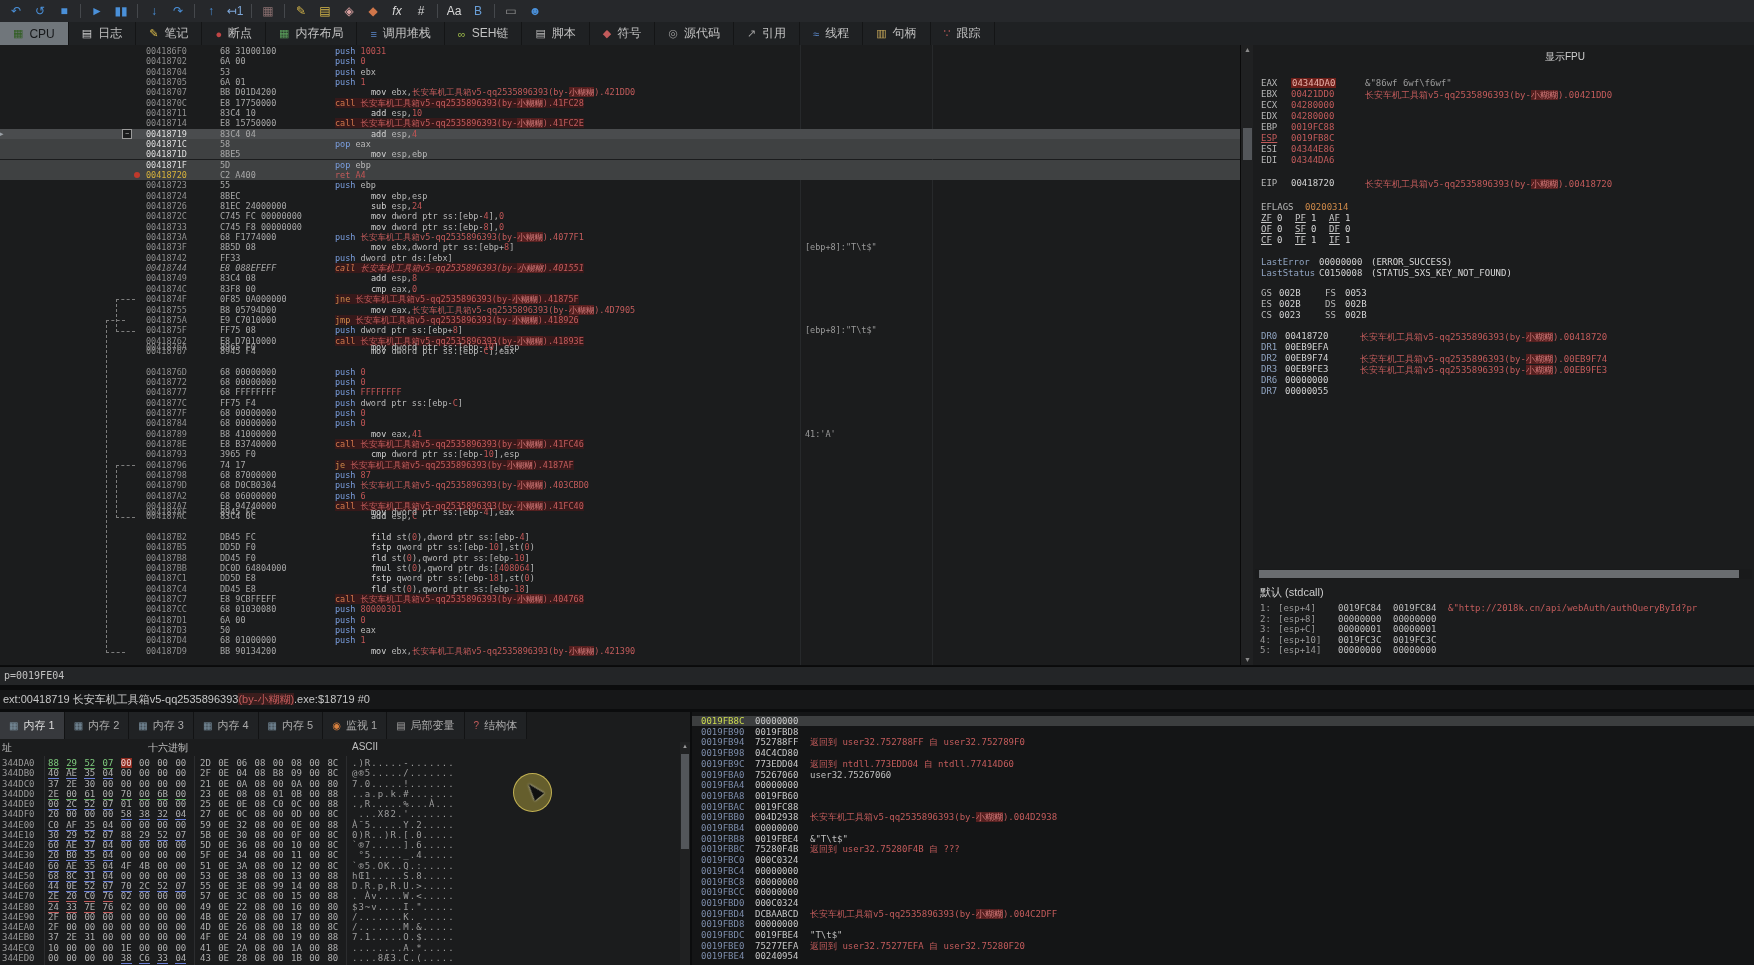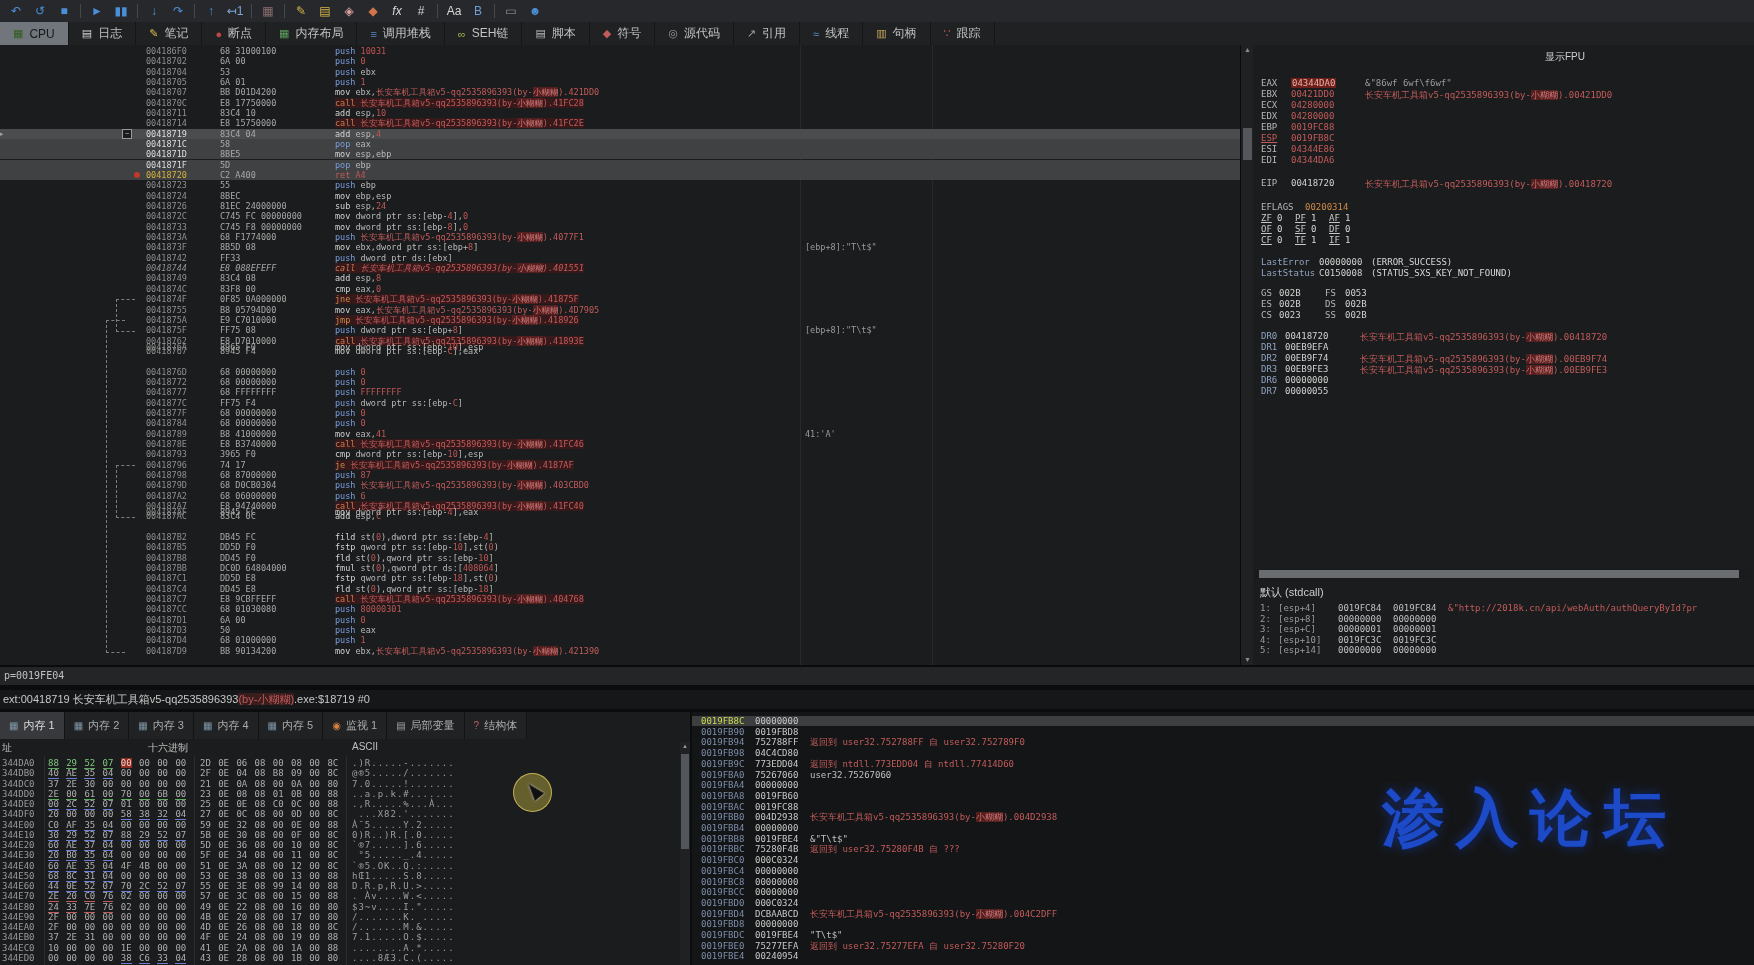--- a/index.html
+++ b/index.html
@@ -21,21 +21,21 @@
   .drow{position:absolute;left:0;width:1240px;height:10px;font-size:8.5px;line-height:10px;}
   .drow.sel{background:#3f4142;}
   .drow.sel0{background:#4a4c4e;}
   .d-addr{position:absolute;left:146px;color:#8f8f8f;}
   .sel .d-addr{color:#dedede;}
   .d-addr.bpa{color:#d8b33c;}
   .d-bytes{position:absolute;left:220px;color:#a8a8a8;}
   .d-ins{position:absolute;left:335px;color:#b8b8b8;white-space:pre;}
   .d-ins.hot{background:#36191a;}
   .d-cmt{position:absolute;left:805px;color:#9a9a9a;white-space:pre;}
-  .m-push{color:#7b9fe0;} .m-mov{color:#d2d2d2;} .m-call{color:#d0764a;} .m-jcc{color:#cf8a4a;} .m-ret{color:#c25b5b;}
+  .m-push{color:#7b9fe0;} .m-mov{color:#d2d2d2;margin-left:36px;} .m-call{color:#d0764a;} .m-jcc{color:#cf8a4a;} .m-ret{color:#c25b5b;}
   .t-num{color:#c05555;} .t-mod{color:#c25b5b;} .t-mod b{font-weight:normal;background:#551f1f;color:#d07878;}
   .gbox{position:absolute;left:122px;top:0px;width:8px;height:8px;border:1px solid #9a9a9a;color:#c8c8c8;font-size:7px;line-height:7px;text-align:center;background:#1b1c1d;}
   .bpdot{position:absolute;left:134px;top:2px;width:6px;height:6px;border-radius:50%;background:#c0392b;}
   .eipmk{position:absolute;left:0;color:#9aa0a6;font-size:7px;}
   .jbr{position:absolute;border-left:1px dashed #7d7d7d;border-top:1px dashed #7d7d7d;border-bottom:1px dashed #7d7d7d;width:18px;}
   .vline{position:absolute;top:0;width:1px;height:620px;background:#27292b;}
   
   #dvscroll{position:absolute;left:1240px;top:45px;width:13px;height:620px;background:#202122;border-left:1px solid #0a0a0a;}
   #dvscroll .thumb{position:absolute;left:2px;top:83px;width:9px;height:32px;background:#53565a;}
   #dvscroll .arr{position:absolute;left:0;width:13px;height:10px;color:#8a8a8a;font-size:7px;text-align:center;line-height:10px;}
@@ -1103,17 +1103,16 @@
           <span class="s-val">75277EFA</span>
           <span class="s-cmt red">返回到 user32.75277EFA 自 user32.75280F20</span>
         </div>
         <div class="srow" style="top: 239.4px;">
           <span class="s-addr">0019FBE4</span>
           <span class="s-val">00240954</span>
         </div>
       </div>
   </div>
 
-  <div id="watermark">渗入论坛</div>
   <div id="cursor-hl">
       <div id="cursor-arrow"></div>
     </div>
 </div>
 
 </body></html>

